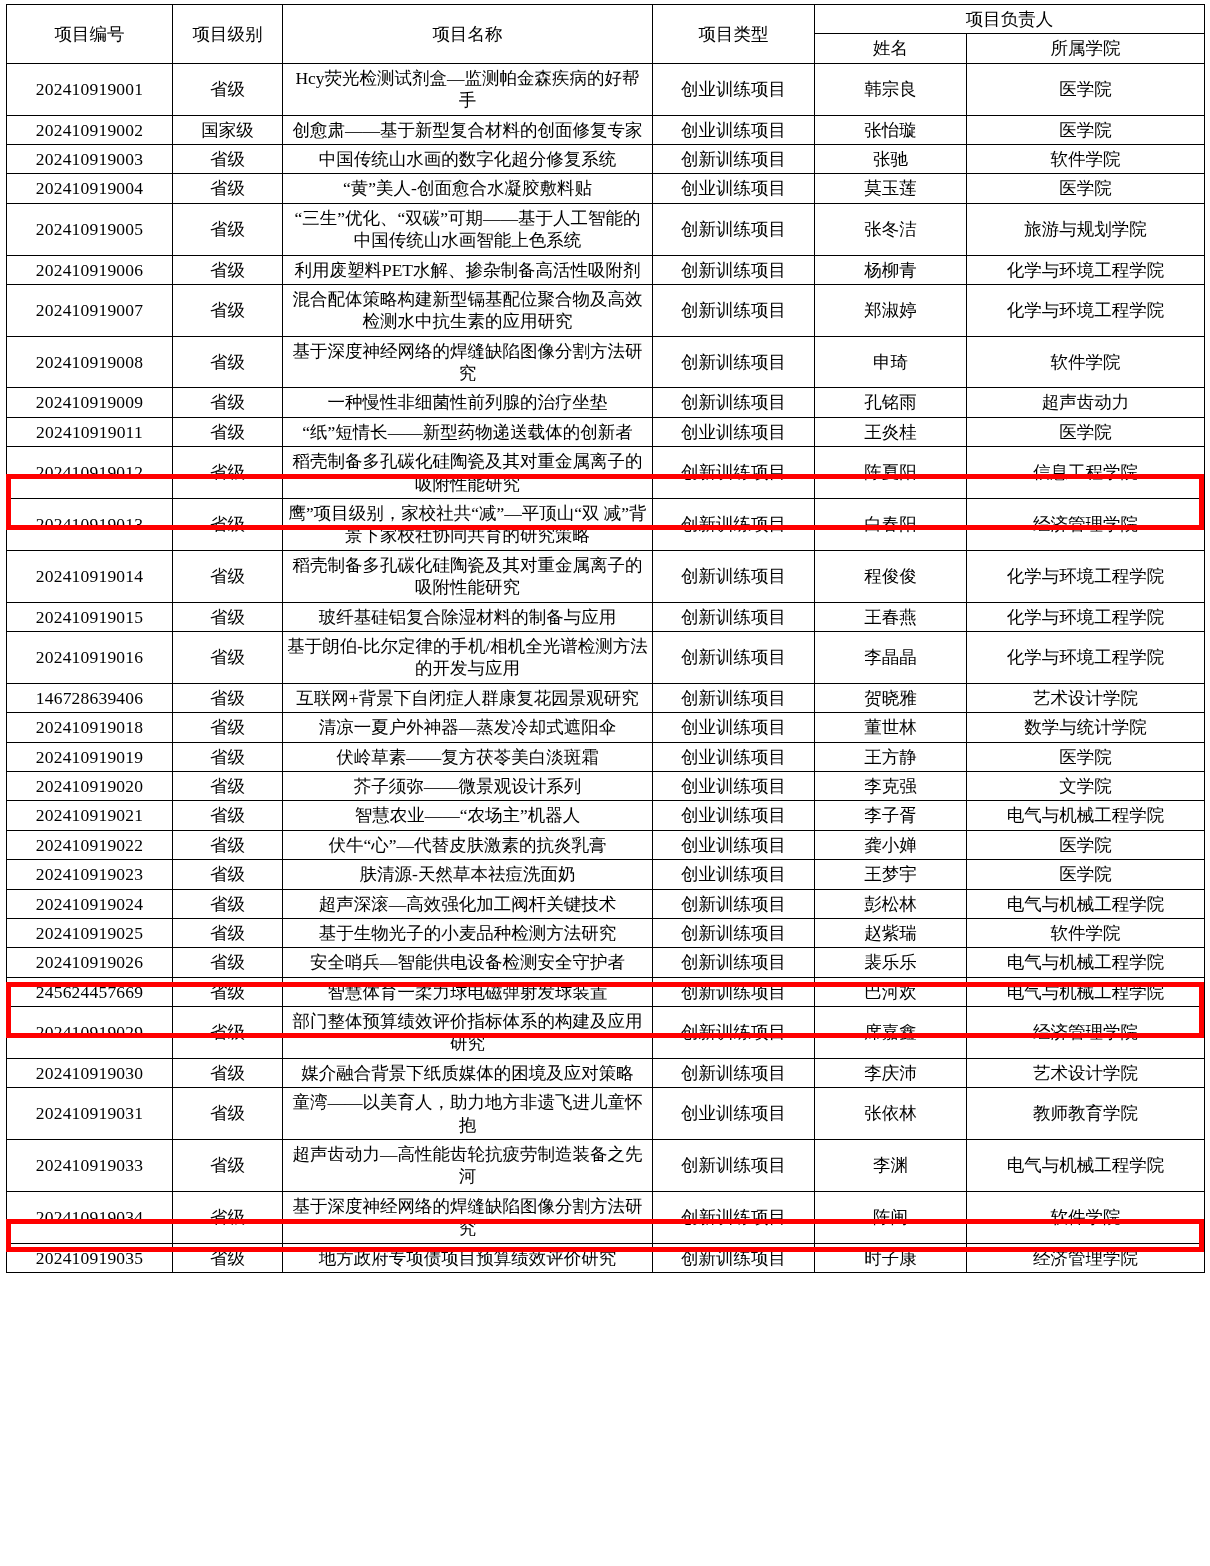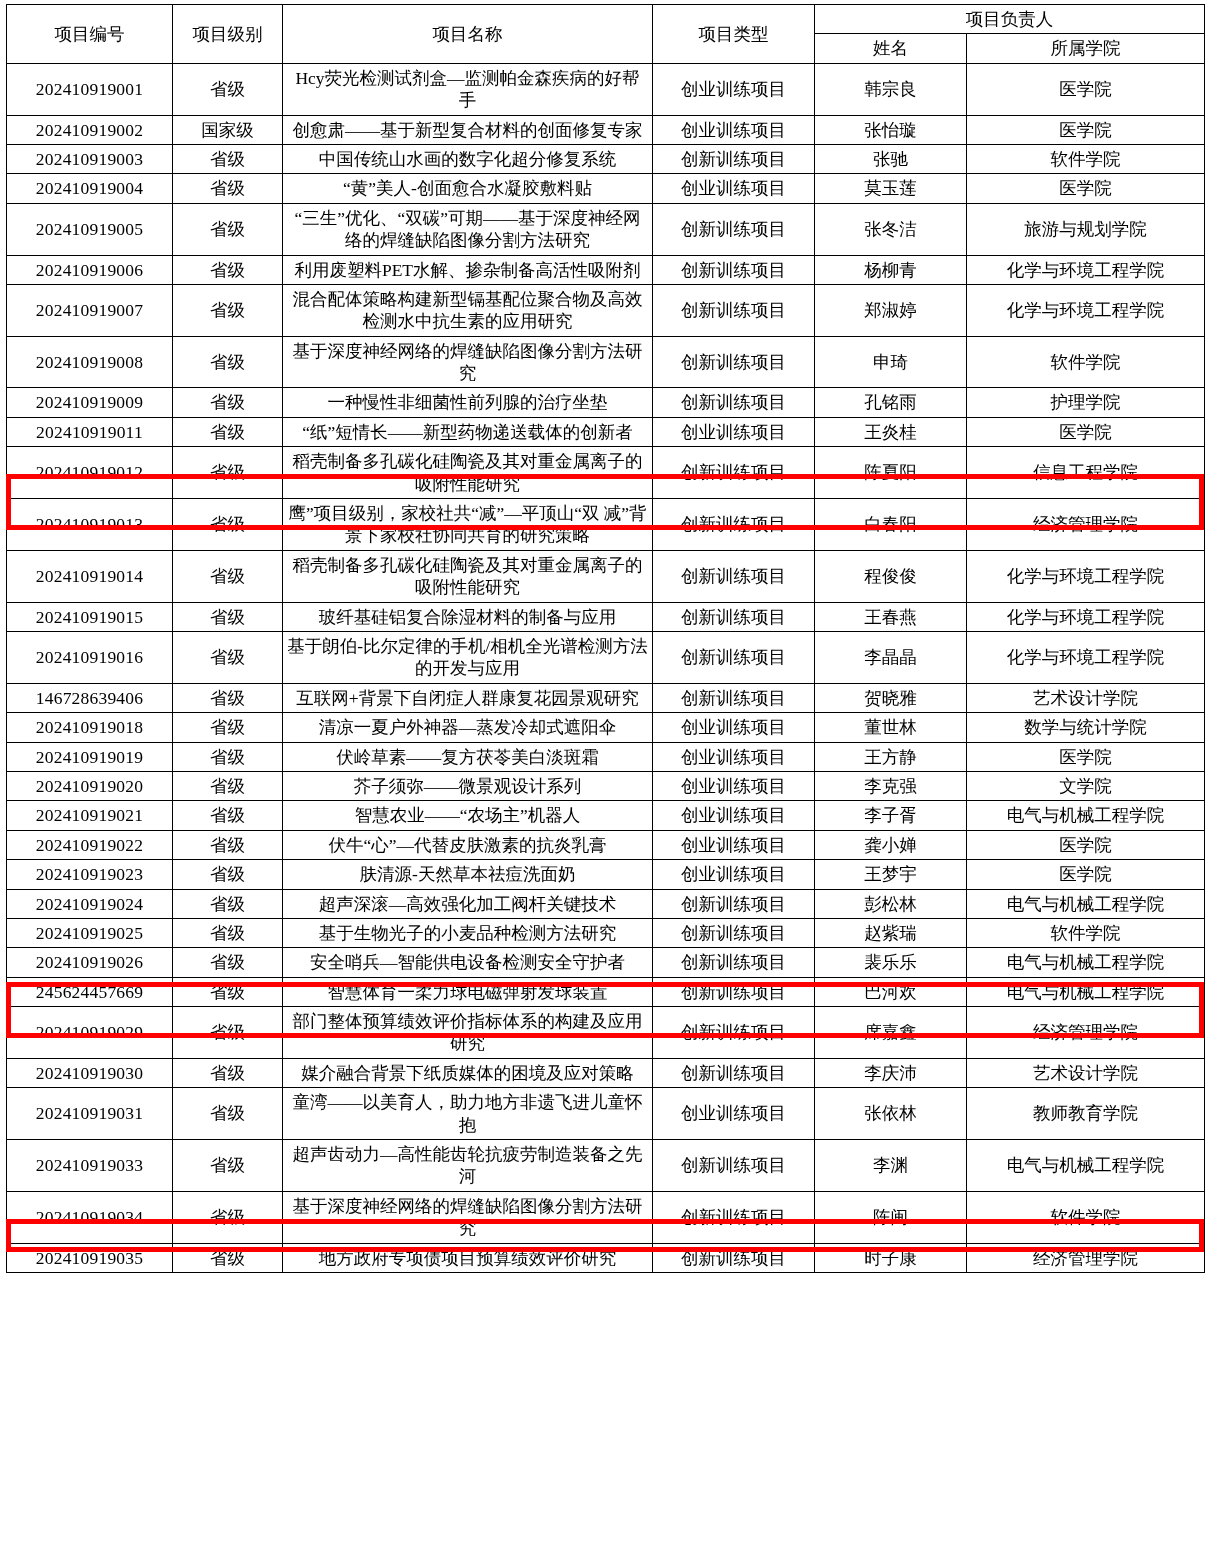--- a/index.html
+++ b/index.html
@@ -125,21 +125,21 @@
           <td class="num">202410919004</td>
           <td class="level">省级</td>
           <td class="name">“黄”美人-创面愈合水凝胶敷料贴</td>
           <td class="type">创业训练项目</td>
           <td class="person">莫玉莲</td>
           <td class="college">医学院</td>
         </tr>
         <tr>
           <td class="num">202410919005</td>
           <td class="level">省级</td>
-          <td class="name">“三生”优化、“双碳”可期——基于深度神经网络的焊缝缺陷图像分割方法研究</td>
+          <td class="name">“三生”优化、“双碳”可期——基于人工智能的中国传统山水画智能上色系统</td>
           <td class="type">创新训练项目</td>
           <td class="person">张冬洁</td>
           <td class="college">旅游与规划学院</td>
         </tr>
         <tr>
           <td class="num">202410919006</td>
           <td class="level">省级</td>
           <td class="name">利用废塑料PET水解、掺杂制备高活性吸附剂</td>
           <td class="type">创新训练项目</td>
           <td class="person">杨柳青</td>
@@ -160,21 +160,21 @@
           <td class="type">创新训练项目</td>
           <td class="person">申琦</td>
           <td class="college">软件学院</td>
         </tr>
         <tr>
           <td class="num">202410919009</td>
           <td class="level">省级</td>
           <td class="name">一种慢性非细菌性前列腺的治疗坐垫</td>
           <td class="type">创新训练项目</td>
           <td class="person">孔铭雨</td>
-          <td class="college">护理学院</td>
+          <td class="college">超声齿动力</td>
         </tr>
         <tr>
           <td class="num">202410919011</td>
           <td class="level">省级</td>
           <td class="name">“纸”短情长——新型药物递送载体的创新者</td>
           <td class="type">创业训练项目</td>
           <td class="person">王炎桂</td>
           <td class="college">医学院</td>
         </tr>
         <tr>

